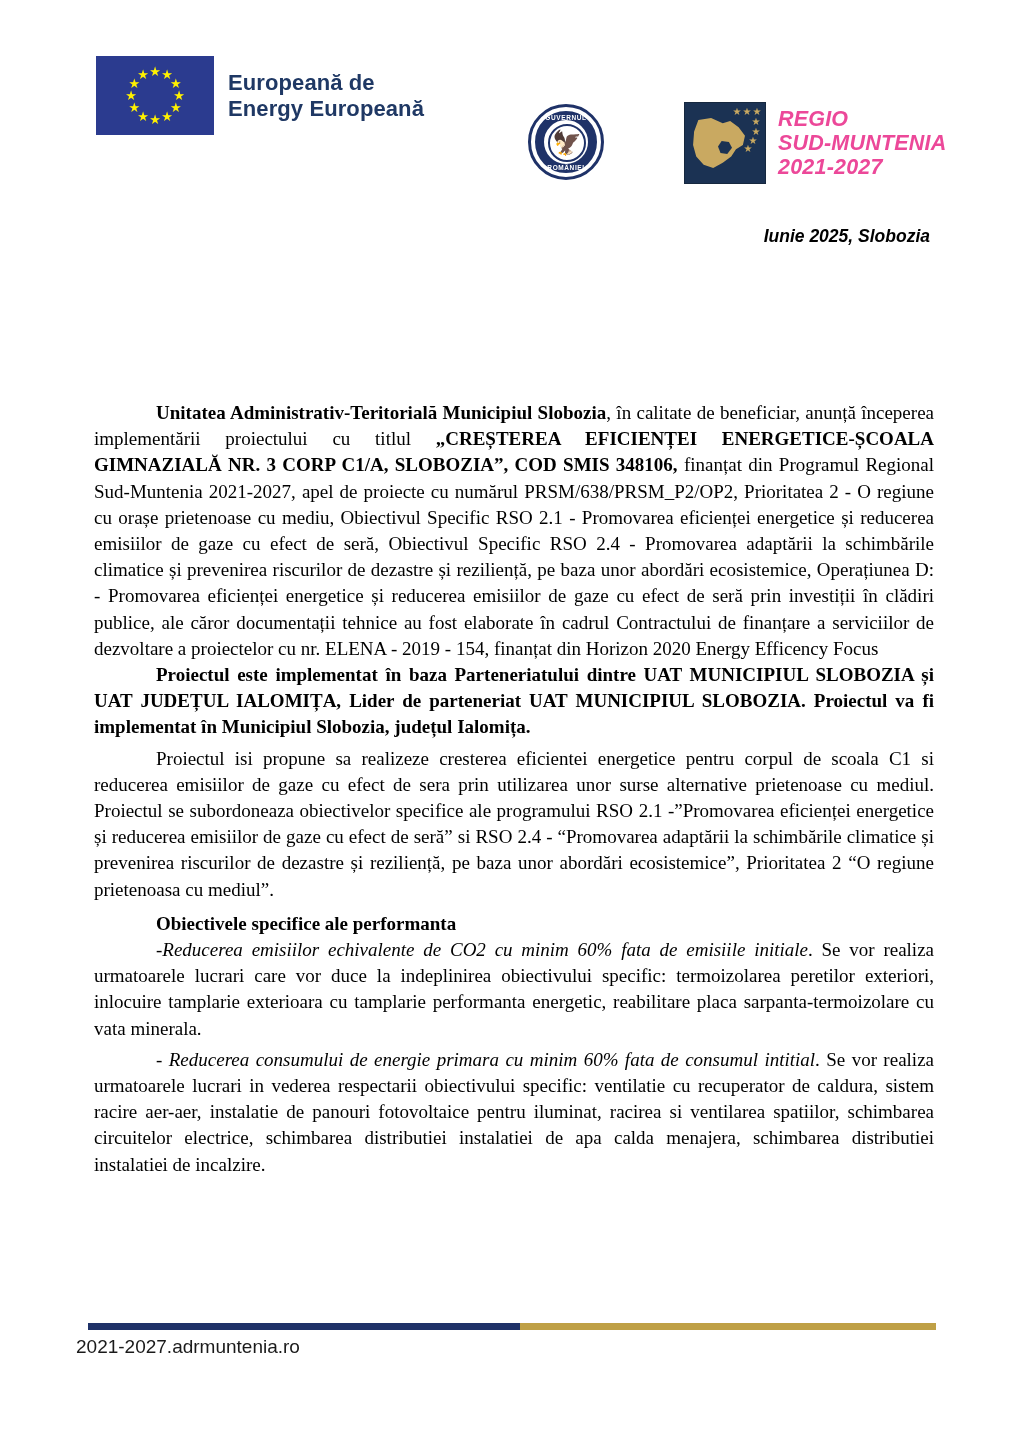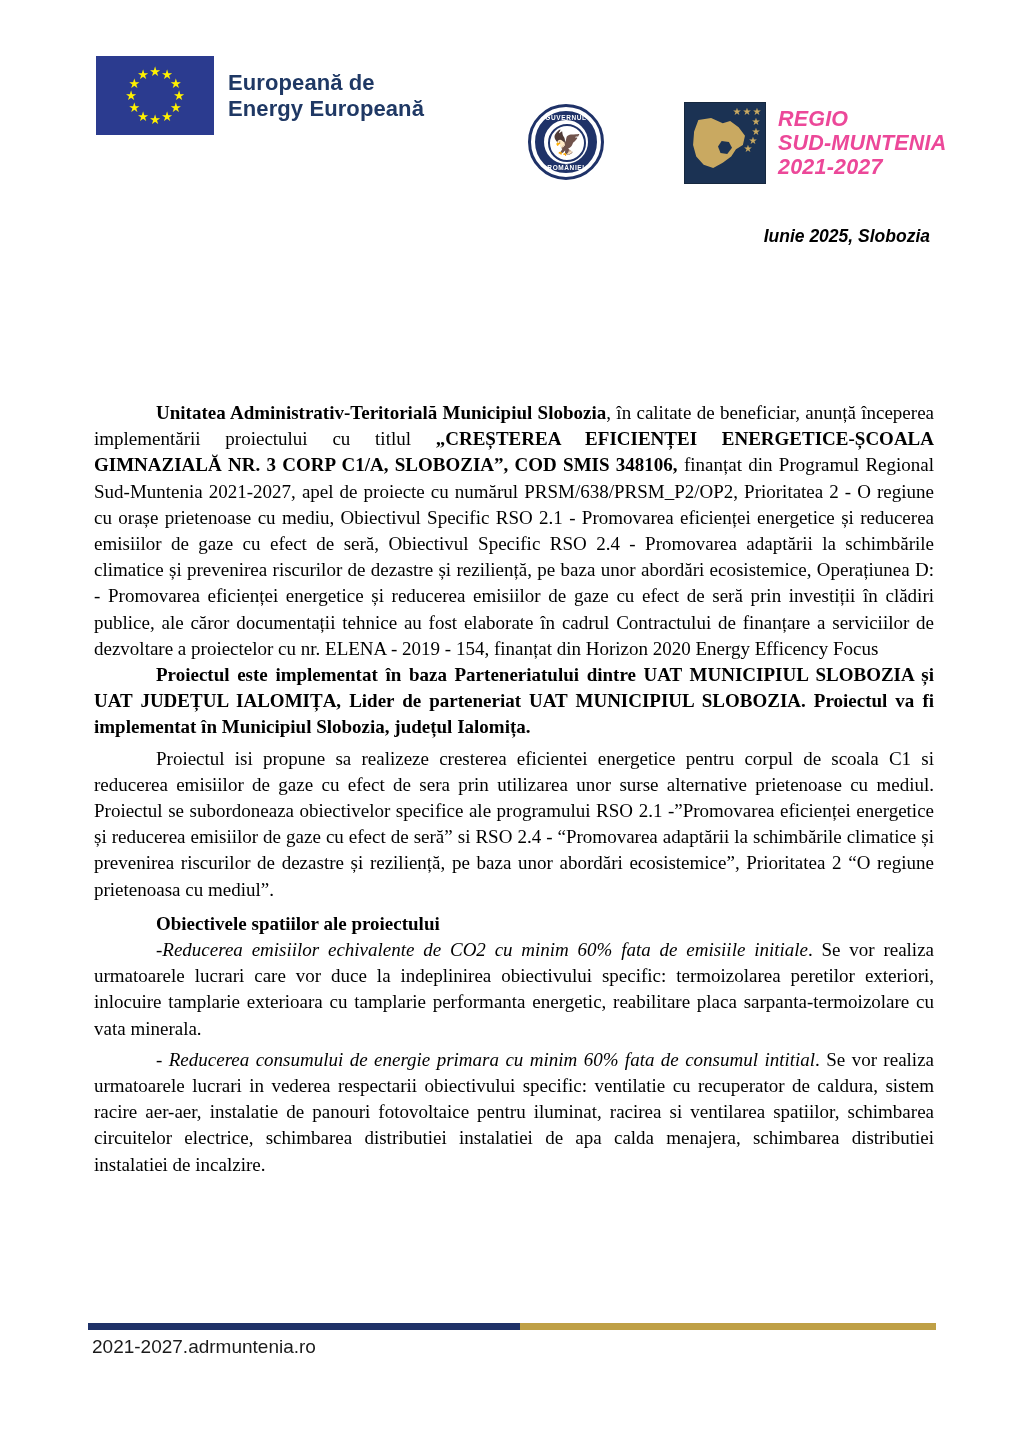--- a/index.html
+++ b/index.html
@@ -273,21 +273,21 @@
     height: 100%;
     background: #1F3268;
   }
   .footer-rule .gold {
     width: 49%;
     height: 100%;
     background: #BFA046;
   }
   .footer-url {
     position: absolute;
-    left: 92px;
+    left: 76px;
     top: 1336px;
     font-family: "Liberation Sans", sans-serif;
     font-size: 19px;
     color: #1a1a1a;
   }
 </style>
 </head>
 <body>
 
 <div class="page">
@@ -352,21 +352,21 @@
 
   <div class="body-block">
 
     <p><span class="b">Unitatea Administrativ-Teritorială Municipiul Slobozia</span><span>, în calitate de beneficiar, anunță începerea implementării proiectului cu titlul </span><span class="b">„CREȘTEREA EFICIENȚEI ENERGETICE-ȘCOALA GIMNAZIALĂ NR. 3 CORP C1/A, SLOBOZIA”, COD SMIS 348106,</span><span> finanțat din Programul Regional Sud-Muntenia 2021-2027, apel de proiecte cu numărul PRSM/638/PRSM_P2/OP2, Prioritatea  2 - O regiune cu orașe prietenoase cu mediu, Obiectivul Specific RSO 2.1 - Promovarea eficienței energetice și reducerea emisiilor de gaze cu efect de seră, Obiectivul Specific RSO 2.4 - Promovarea adaptării la schimbările climatice și prevenirea riscurilor de dezastre și reziliență, pe baza unor abordări ecosistemice, Operațiunea D: - Promovarea eficienței energetice și reducerea emisiilor de gaze cu efect de seră prin investiții în clădiri publice, ale căror documentații tehnice au fost elaborate în cadrul Contractului de finanțare a serviciilor de dezvoltare a proiectelor cu nr. ELENA - 2019 - 154, finanțat din Horizon 2020 Energy Efficency Focus</span></p>
 
     <p class="para-bold">Proiectul este implementat în baza Parteneriatului dintre UAT MUNICIPIUL SLOBOZIA și UAT JUDEȚUL IALOMIȚA, Lider de parteneriat UAT MUNICIPIUL SLOBOZIA. Proiectul va fi implementat în Municipiul Slobozia, județul Ialomița.</p>
 
 
     <p class="gap-top">Proiectul isi propune sa realizeze cresterea eficientei energetice pentru corpul de scoala C1 si reducerea emisiilor de gaze cu efect de sera prin utilizarea unor  surse alternative prietenoase cu mediul. Proiectul se subordoneaza obiectivelor specifice ale programului RSO 2.1 -”Promovarea eficienței energetice și reducerea emisiilor de gaze cu efect de seră” si RSO 2.4 - “Promovarea adaptării la schimbările climatice și prevenirea riscurilor de dezastre și reziliență, pe baza unor abordări ecosistemice”, Prioritatea 2 “O regiune prietenoasa cu mediul”.</p>
 
-    <p class="heading-bold">Obiectivele spatiilor ale proiectului</p>
+    <p class="heading-bold">Obiectivele specifice ale performanta</p>
 
     <p><span class="i">-Reducerea emisiilor echivalente de CO2 cu minim 60% fata de emisiile initiale</span><span>. Se vor realiza urmatoarele lucrari care vor duce la indeplinirea obiectivului specific: termoizolarea peretilor exteriori, inlocuire tamplarie exterioara cu tamplarie performanta energetic, reabilitare placa sarpanta-termoizolare cu vata minerala.</span></p>
 
     <p class="gap-top"><span class="i">-  Reducerea consumului de energie primara cu minim 60% fata de consumul intitial</span><span>. Se vor realiza urmatoarele lucrari in vederea respectarii obiectivului specific: ventilatie cu recuperator de caldura, sistem racire aer-aer, instalatie de panouri fotovoltaice pentru iluminat, racirea si ventilarea spatiilor, schimbarea circuitelor electrice, schimbarea distributiei instalatiei de apa calda menajera, schimbarea distributiei instalatiei de incalzire.</span></p>
 
   </div>
 
   <div class="footer-rule">
     <div class="navy"></div>
     <div class="gold"></div>

